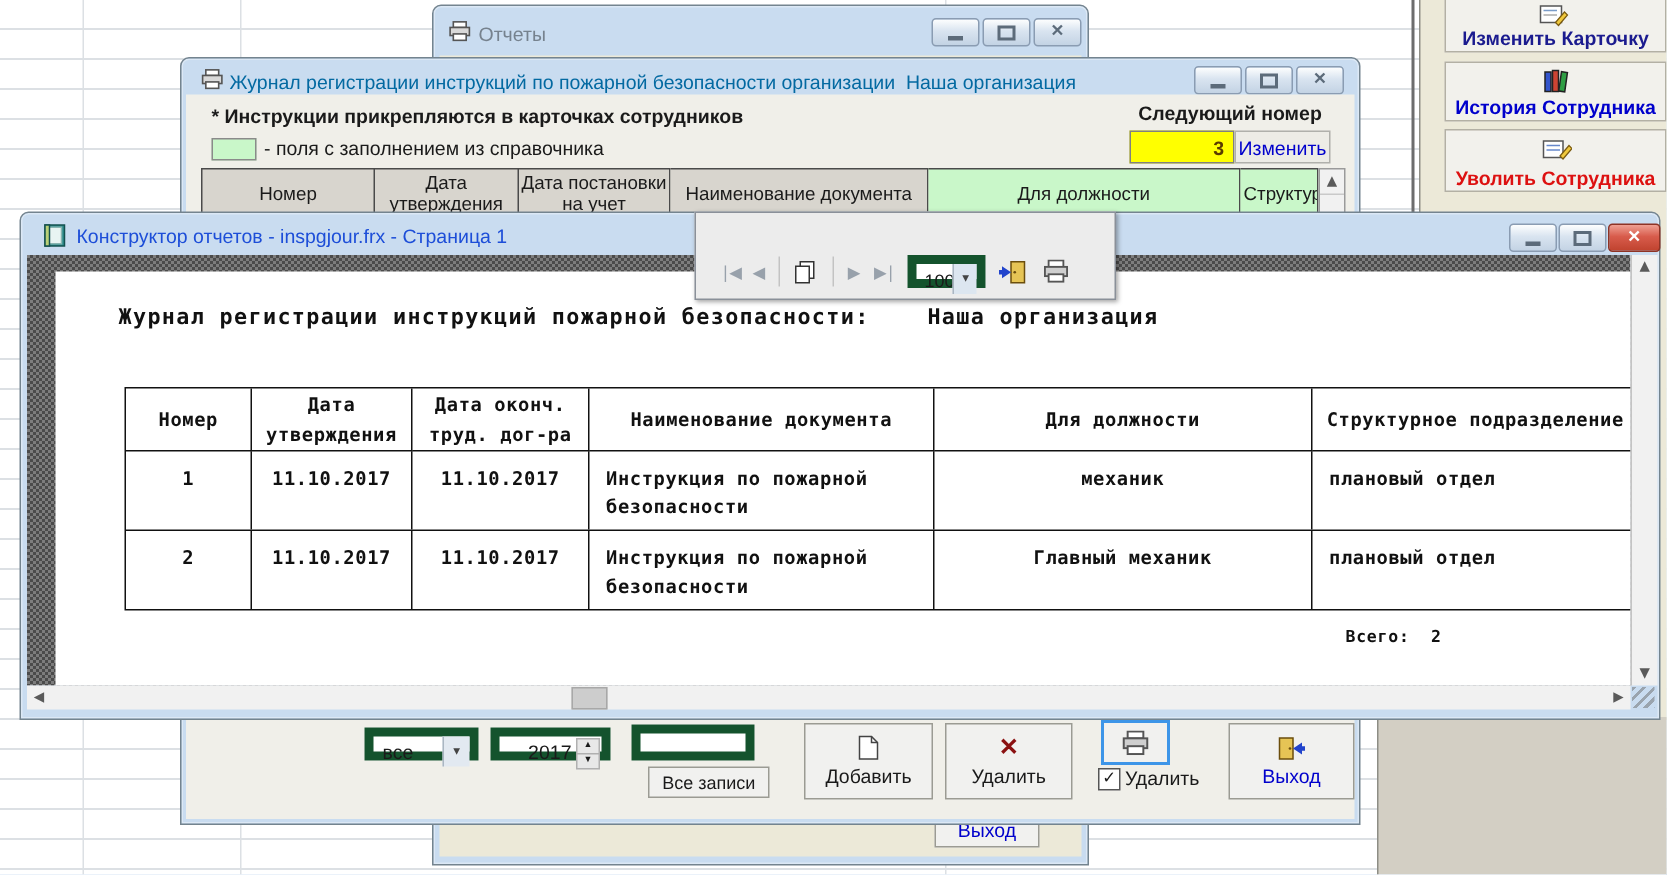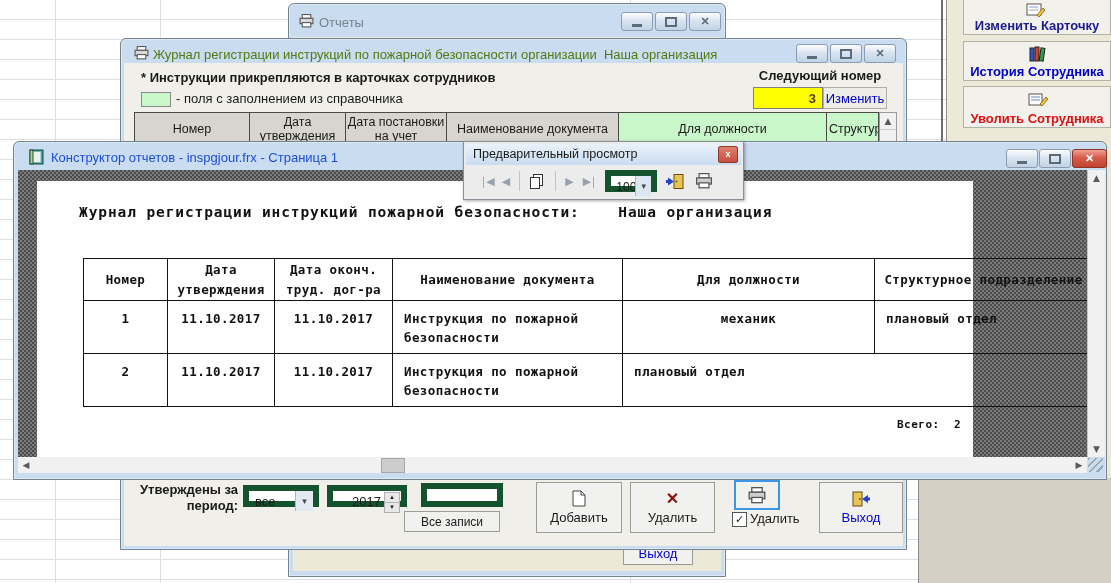--- a/index.html
+++ b/index.html
@@ -6,21 +6,21 @@
   body{width:1111px;height:583px;position:relative;overflow:hidden;
        font-family:"Liberation Sans",sans-serif;background:#fff;font-size:13px;color:#1a1a1a}
   .abs{position:absolute}
   
   .grid-bg{left:0;top:0;right:0;bottom:0;background-color:#fff;
     background-image:repeating-linear-gradient(to bottom,transparent 0 19px,#dce0e4 19px 20px)}
   .vline{top:0;bottom:0;width:1px;background:#dce0e4}
   
   .winframe{background:#c9dcf0;border:1px solid #74848f;border-radius:6px 6px 0 0;
     box-shadow:0 0 0 1px rgba(255,255,255,.35) inset}
-  .titletext{font-size:13px;color:#4d7c0f;white-space:pre;overflow:hidden}
+  .titletext{font-size:13px;color:#0369a1;white-space:pre;overflow:hidden}
   .cap-btn{width:30px;height:17px;border:1px solid #8a9cb2;border-radius:3px;
     background:linear-gradient(#fdfefe,#d9e4f0 45%,#c3d3e4);display:flex;align-items:center;justify-content:center}
   .cap-btn .dash{width:10px;height:3px;background:#5c6b7a;margin-top:7px}
   .cap-btn .sq{width:8px;height:6px;border:2px solid #5c6b7a;background:transparent}
   .cap-btn .x{font-size:11px;font-weight:bold;color:#5c6b7a;line-height:1}
   .cap-close-red{background:linear-gradient(#efa093,#d85c4c 45%,#c0432f);border:1px solid #8e3325}
   .cap-close-red .x{color:#fff}
   
   .dither{background-image:
       linear-gradient(45deg,#4b4b4b 25%,transparent 25%,transparent 75%,#4b4b4b 75%),
@@ -151,32 +151,31 @@
       <div class="hcell" style="width:96px;height:34px">Дата утверждения</div>
       <div class="hcell" style="width:101px;height:34px">Дата постановки на учет</div>
       <div class="hcell" style="width:172px;height:34px">Наименование документа</div>
       <div class="hcell green" style="width:208px;height:34px">Для должности</div>
       <div class="hcell green" style="width:52px;height:34px;justify-content:flex-start;padding-left:2px">Структур</div>
       <div class="sbar" style="width:18px;height:34px;border:1px solid #9a9a9a;box-sizing:border-box">
         <div class="sb-arrow" style="height:16px;border-bottom:1px solid #c9c9c9">▲</div>
       </div>
     </div>
 
-    <div class="abs" style="left:9px;top:419px;width:105px;text-align:right;font-weight:bold;font-size:13px;line-height:1.2">Утверждены за период:</div>
     <div class="abs field" style="left:119px;top:422px;width:76px;height:22px">
       <span class="abs" style="left:6px;top:3px;font-size:13px">все</span>
       <span class="abs chev" style="right:0;top:0;width:17px;height:20px;background:#e2e9f1;border-left:1px solid #aab6c2;display:flex;align-items:center;justify-content:center">▾</span>
     </div>
     <div class="abs field" style="left:203px;top:422px;width:80px;height:22px">
       <span class="abs" style="right:20px;top:3px;font-size:13px">2017</span>
       <span class="abs" style="right:1px;top:1px;width:14px;height:9px;background:#e8e8e8;border:1px solid #b0b0b0;font-size:6px;text-align:center;line-height:8px">▲</span>
       <span class="abs" style="right:1px;top:11px;width:14px;height:9px;background:#e8e8e8;border:1px solid #b0b0b0;font-size:6px;text-align:center;line-height:8px">▼</span>
     </div>
     <input class="abs field" style="left: 297px; top: 420px; width: 82px; height: 24px; padding: 0px 4px;" value="">
-    <div class="abs btn" style="left:280px;top:448px;width:96px;height:21px;font-size:12px">
+    <div class="abs btn" style="left:308px;top:448px;width:81px;height:21px;font-size:12px">
       <span>Все записи</span>
     </div>
 
     <div class="abs btn" style="left:412px;top:419px;width:86px;height:51px">
       <svg width="14" height="17" viewBox="0 0 14 17">
         <path d="M1 1 h8 l4 4 v11 h-12 z" fill="#fff" stroke="#444"></path>
         <path d="M9 1 v4 h4" fill="none" stroke="#444"></path>
       </svg>
       <span>Добавить</span>
     </div>
@@ -216,21 +215,21 @@
     </div>
   <div class="abs cap-btn" style="left:1025px;top:7px">
       <span class="sq"></span>
     </div>
   <div class="abs cap-btn cap-close-red" style="left:1058px;top:7px;width:33px">
       <span class="x">✕</span>
     </div>
 
   <div class="abs dither" style="left:4px;top:28px;width:1069px;height:287px">
 
-    <div class="abs" style="left:19px;top:11px;width:936px;height:276px;background:#fff">
+    <div class="abs" style="left:19px;top:11px;width:1050px;height:276px;background:#fff">
       <div class="abs mono" style="left:42px;top:23px;font-size:14.5px;letter-spacing:.9px;white-space:pre">Журнал регистрации инструкций пожарной безопасности:    Наша организация</div>
 
       <div class="abs rtable mono" style="left:46px;top:77px;width:1008px">
         <div class="rrow rhead" style="height:42px">
           <div class="rcell" style="width:84px">Номер</div>
           <div class="rcell" style="width:107px">Дата утверждения</div>
           <div class="rcell" style="width:118px">Дата оконч. труд. дог-ра</div>
           <div class="rcell" style="width:230px">Наименование документа</div>
           <div class="rcell" style="width:252px">Для должности</div>
           <div class="rcell" style="width:217px">Структурное подразделение</div>
@@ -241,20 +240,21 @@
           <div class="rcell" style="width:118px">11.10.2017</div>
           <div class="rcell cell-left" style="width:230px">Инструкция по пожарной безопасности</div>
           <div class="rcell" style="width:252px">механик</div>
           <div class="rcell cell-left" style="width:217px">плановый отдел</div>
         </div>
         <div class="rrow rbody" style="height:52px">
           <div class="rcell" style="width:84px">2</div>
           <div class="rcell" style="width:107px">11.10.2017</div>
           <div class="rcell" style="width:118px">11.10.2017</div>
           <div class="rcell cell-left" style="width:230px">Инструкция по пожарной безопасности</div>
+          <div class="rcell" style="width:252px">Главный механик</div>
           <div class="rcell cell-left" style="width:217px">плановый отдел</div>
         </div>
       </div>
 
       <div class="abs mono" style="left:860px;top:237px;font-size:11px;letter-spacing:.5px;white-space:pre">Всего:  2</div>
     </div>
   </div>
 
   <div class="abs sbar" style="left:1073px;top:28px;width:17px;height:287px;border-left:1px solid #c4c4c4">
     <div class="sb-arrow" style="height:16px">▲</div>
@@ -265,24 +265,20 @@
     <div class="abs sb-arrow" style="left:0;top:0;width:16px;height:16px">◀</div>
     <div class="abs sb-arrow" style="right:0;top:0;width:16px;height:16px">▶</div>
     <div class="abs thumb" style="left:363px;top:1px;width:22px;height:13px"></div>
   </div>
 
   <div class="abs" style="left:1074px;top:316px;width:15px;height:14px;background:
        repeating-linear-gradient(135deg,#9aa4ae 0 2px,transparent 2px 5px)"></div>
 </div>
 
 <div class="abs" style="left:463px;top:141px;width:279px;height:57px;background:#ececec;border:1px solid #8a9099;box-shadow:1px 1px 3px rgba(0,0,0,.35)">
-  <div class="abs" style="left:2px;top:2px;right:2px;height:21px;background:linear-gradient(#e9f2fb,#c9dcef)">
-    <span class="abs" style="left:7px;top:3px;font-size:12.5px;color:#1a1a1a">Предварительный просмотр</span>
-    <span class="abs" style="right:3px;top:2px;width:18px;height:15px;background:linear-gradient(#e0806f,#c4503e);border:1px solid #93372a;border-radius:2px;color:#fff;font-size:9px;font-weight:bold;text-align:center;line-height:14px">x</span>
-  </div>
   <div class="abs" style="left:2px;top:23px;right:2px;bottom:2px;display:flex;align-items:center;gap:9px;padding-left:13px">
     <span class="tri" style="letter-spacing:-2px">❘◀</span>
     <span class="tri">◀</span>
     <span class="vr" style="height:20px"></span>
     <svg width="17" height="17" viewBox="0 0 17 17">
       <rect x="4.5" y="1.5" width="9" height="11" fill="#fff" stroke="#333"></rect>
       <rect x="1.5" y="4.5" width="9" height="11" fill="#fff" stroke="#333"></rect>
     </svg>
     <span class="vr" style="height:20px"></span>
     <span class="tri">▶</span>

